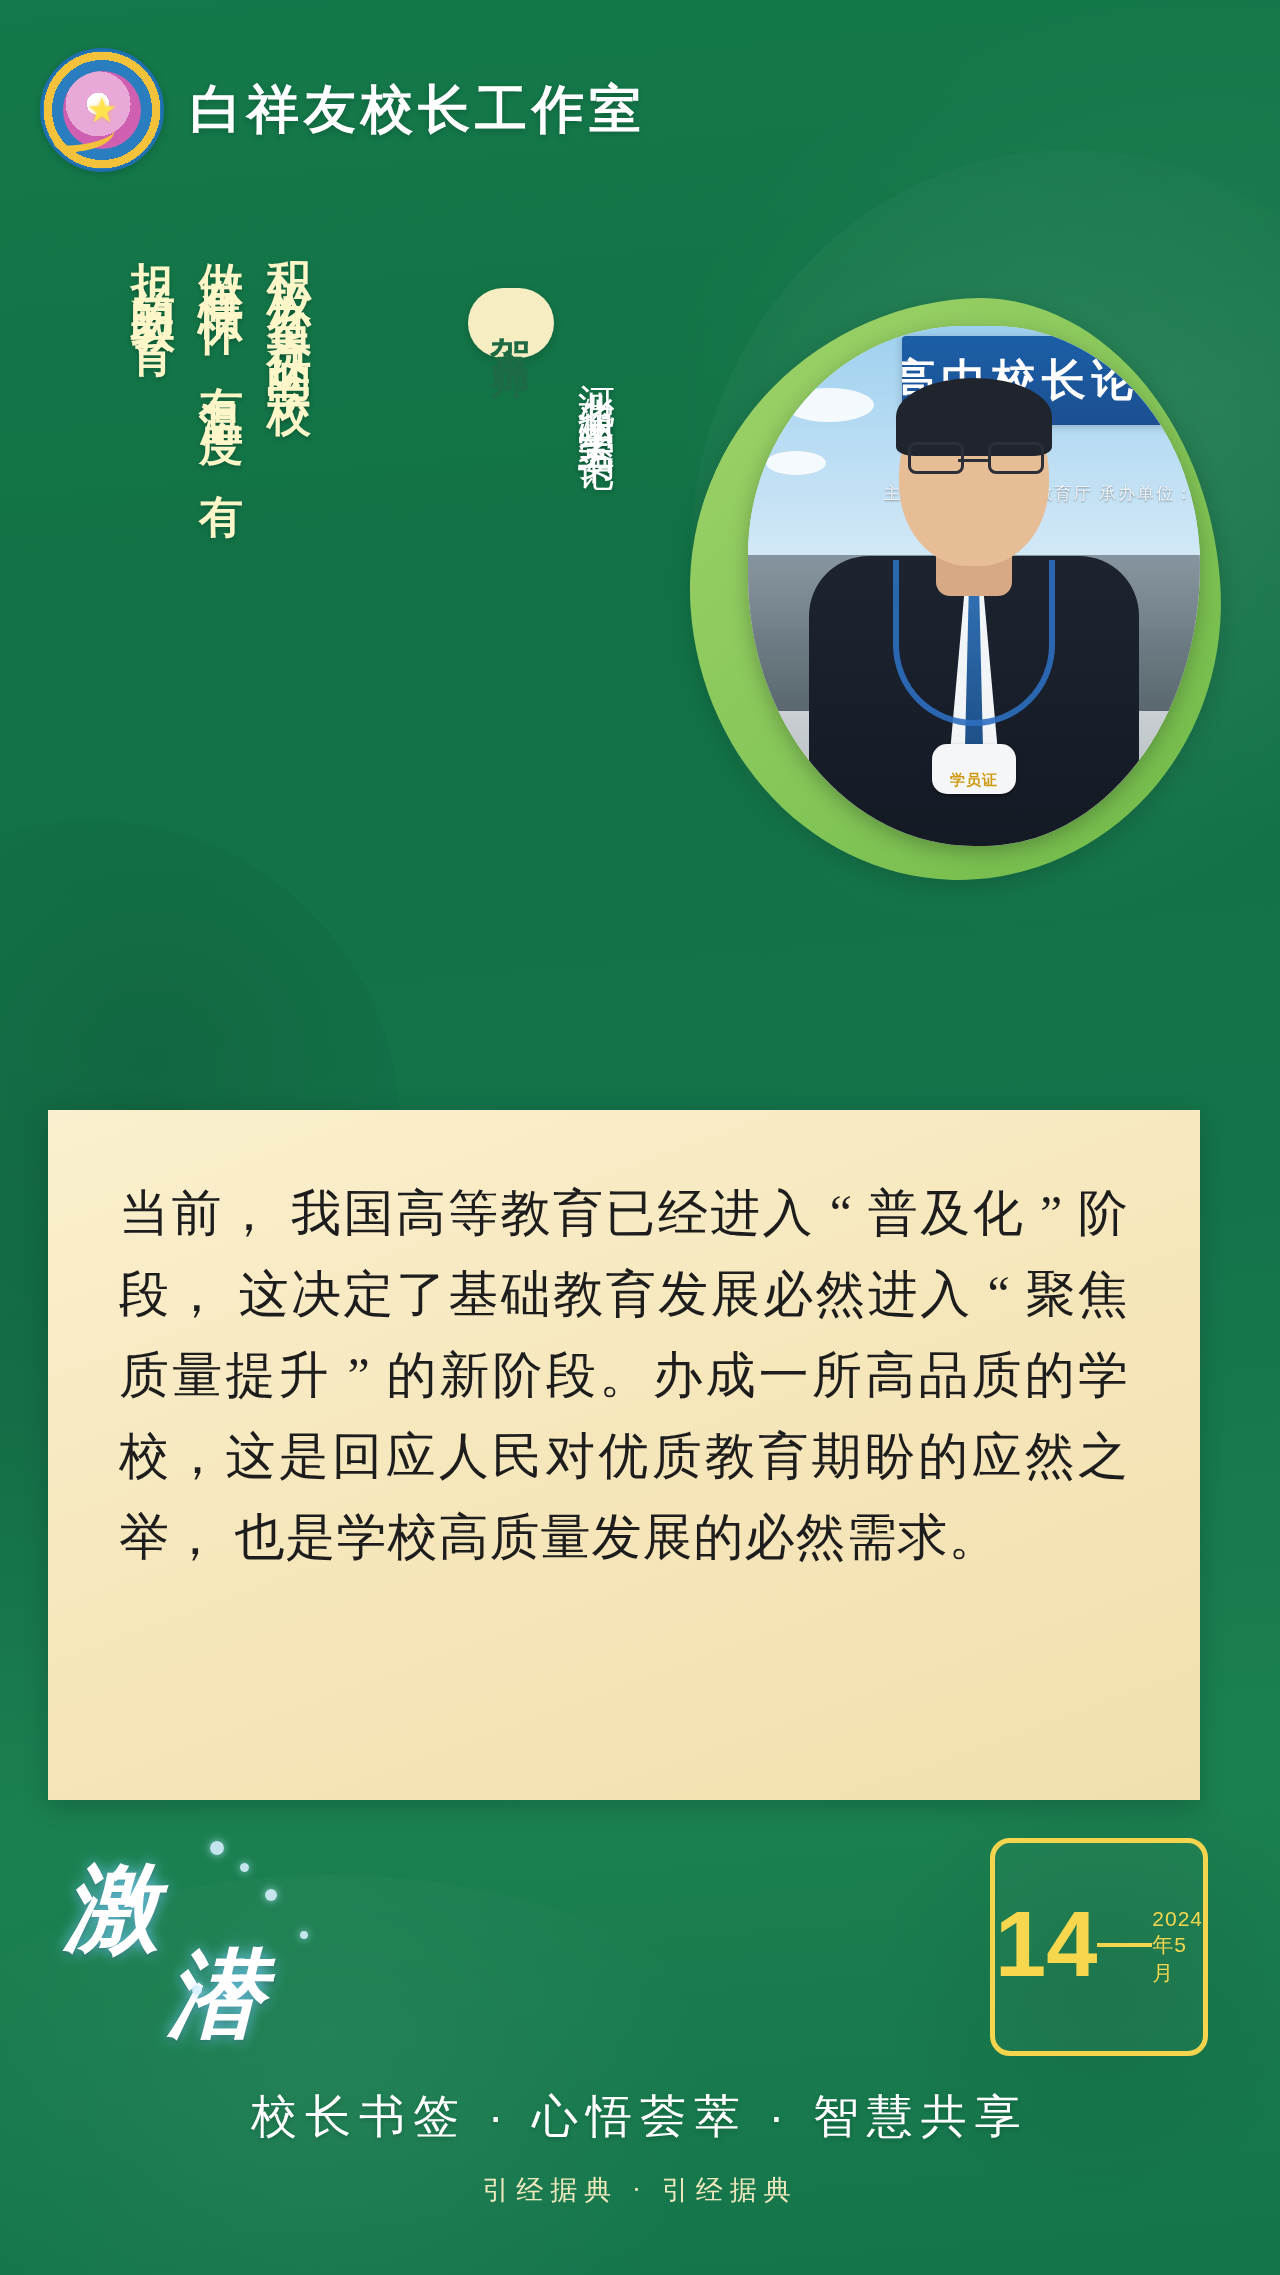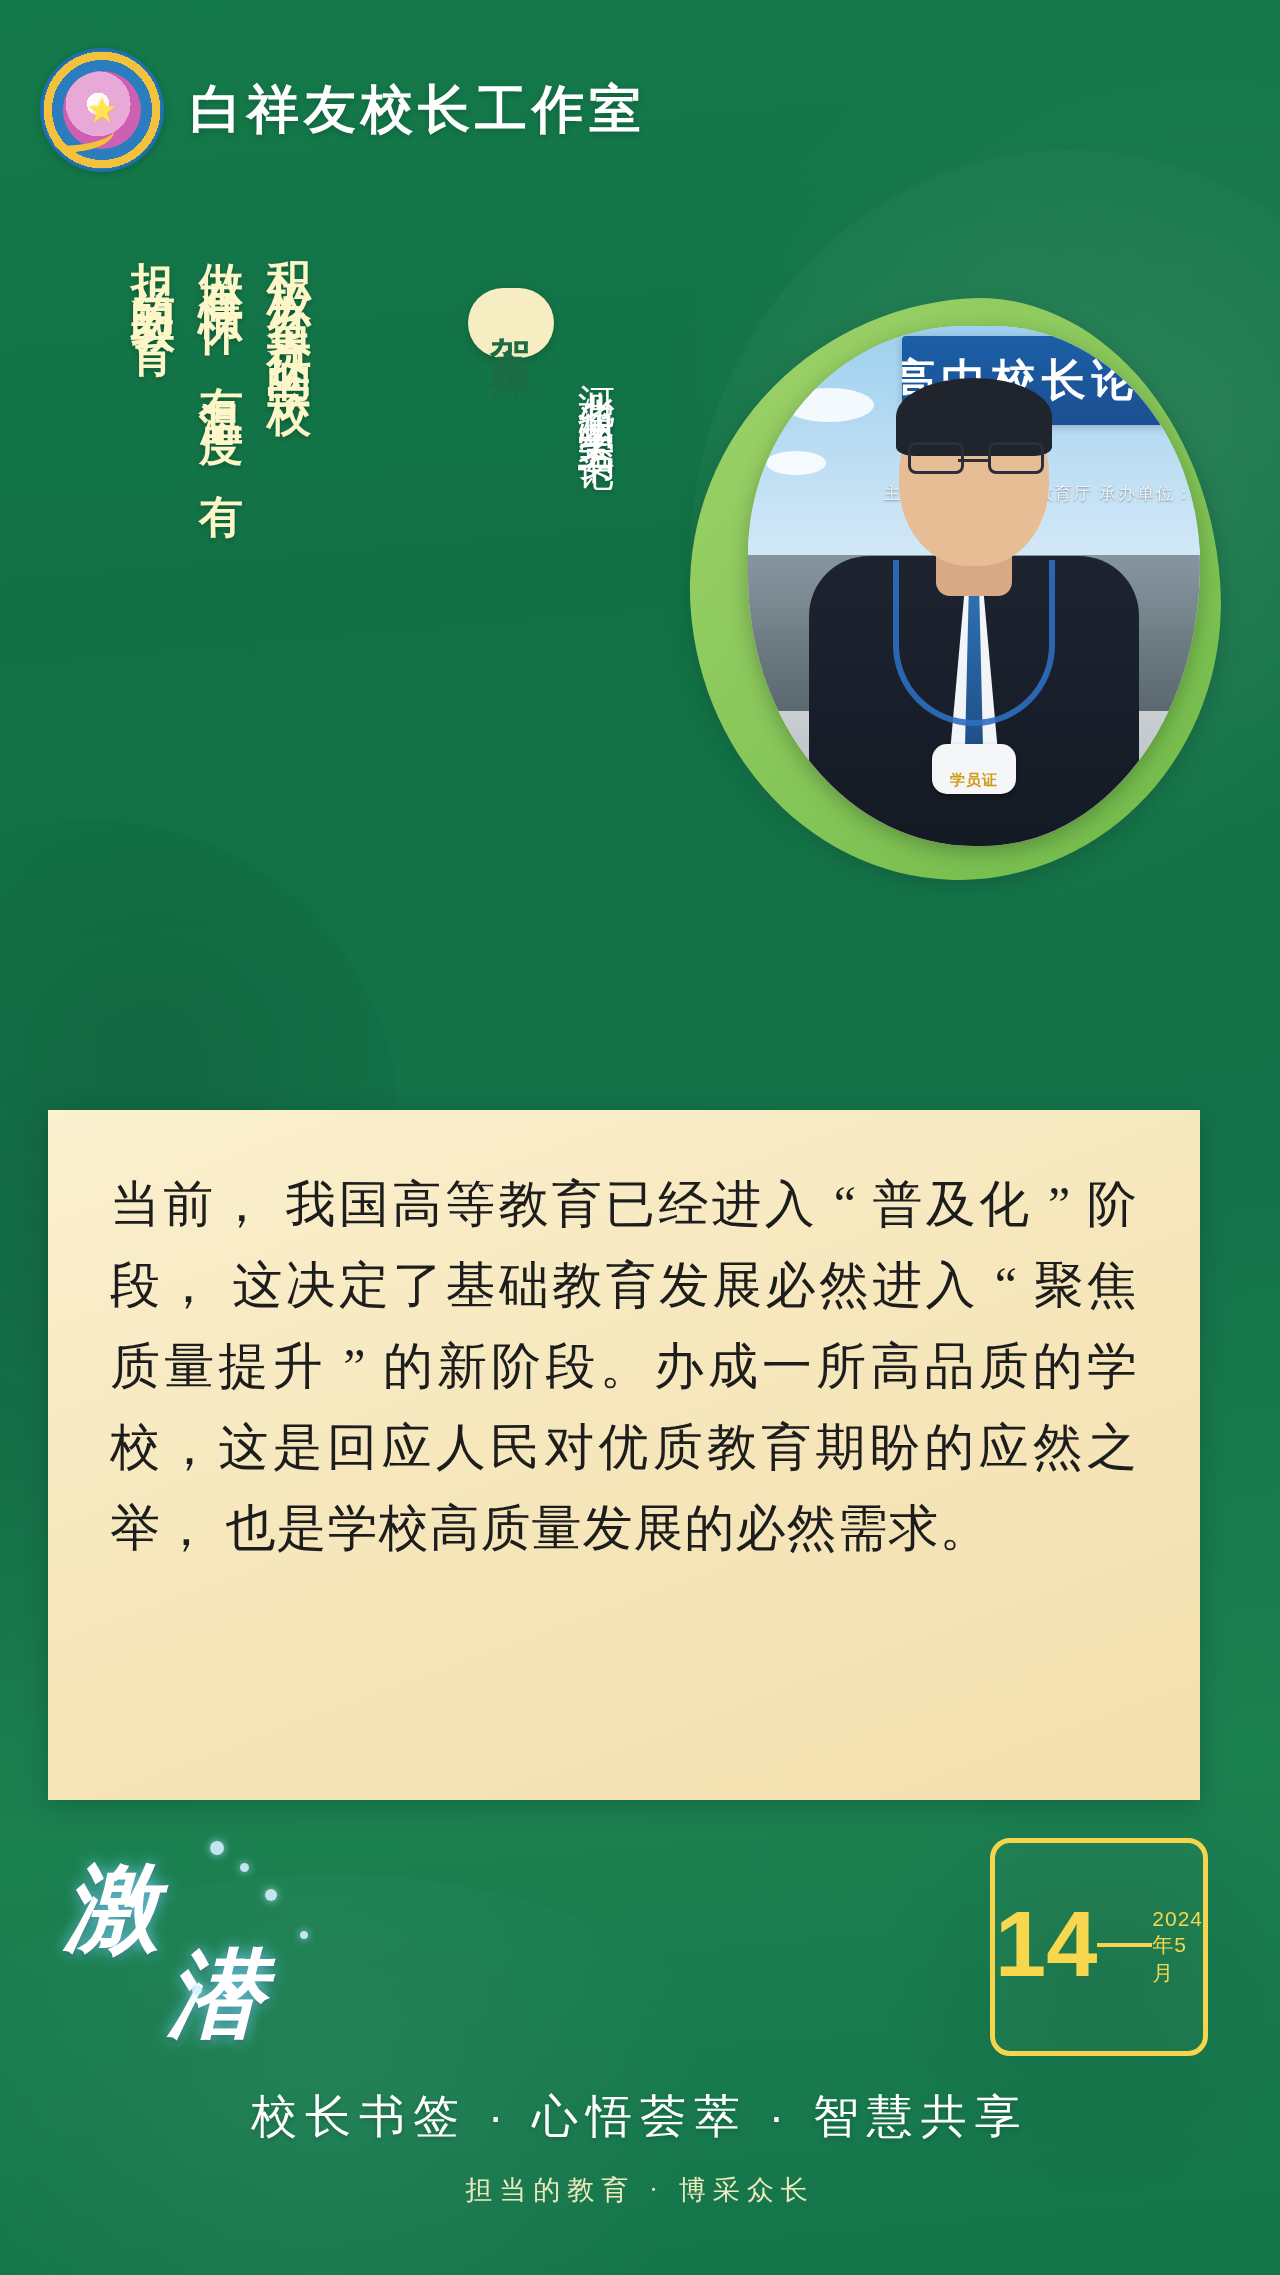--- a/index.html
+++ b/index.html
@@ -328,21 +328,21 @@
     top: 1110px;
     left: 48px;
     width: 1152px;
     min-height: 690px;
     background: linear-gradient(160deg, #fbf0cf 0%, #f6e7bc 45%, #f2dfae 100%);
     box-shadow: 0 6px 24px rgba(0,0,0,0.18);
     padding: 46px 54px 52px;
     box-sizing: border-box;
   }
   .card p {
-    margin: 8px;
+    margin: 17px;
     color: #1d1d1d;
     font-size: 50px;
     line-height: 1.62;
     letter-spacing: 1px;
     text-align: justify;
     font-family: "Liberation Serif", "DejaVu Serif", serif;
   }
 
   
   .splash {
@@ -495,15 +495,15 @@
     <div class="drop" style="left:240px;top:96px;width:8px;height:8px;"></div>
   </div>
 
   <div class="datebox">
     <div class="day">14</div>
     <div class="sep"></div>
     <div class="ym">2024年5月</div>
   </div>
 
   <div class="footer-main">校长书签 · 心悟荟萃 · 智慧共享</div>
-  <div class="footer-sub">担当的教育 · 博采众长</div>
+  <div class="footer-sub">引经据典 · 引经据典</div>
 
 </div>
 
 </body></html>

